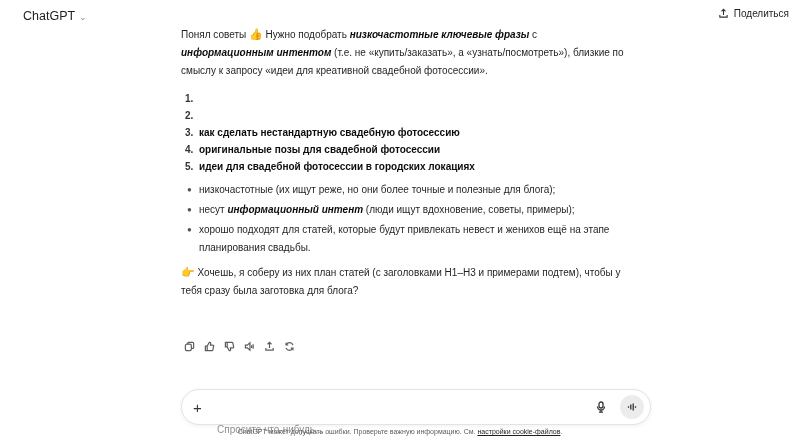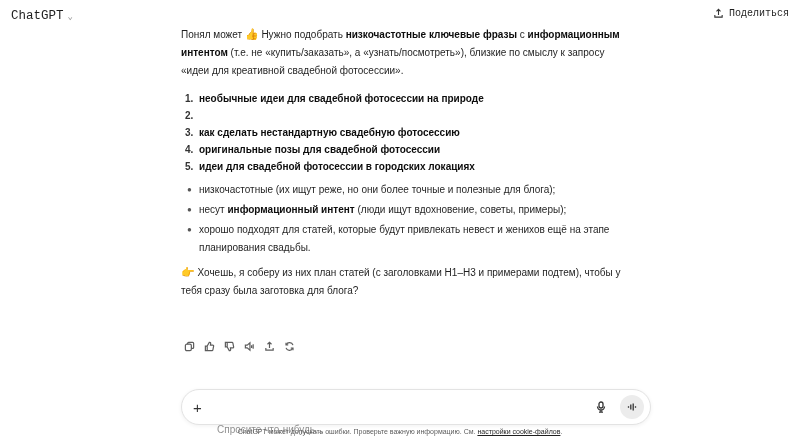--- a/index.html
+++ b/index.html
@@ -3,40 +3,40 @@
   <meta charset="utf-8">
   <style>
     * { box-sizing: border-box; margin: 0; padding: 0; }
     html, body {
       width: 800px; height: 442px; overflow: hidden;
       background: #ffffff;
       font-family: "Liberation Sans", "DejaVu Sans", sans-serif;
       color: #0d0d0d;
     }
     .topbar {
-      position: absolute; top: 0; left: 0; right: 0; height: 34px; font-family: Liberation Mono, monospace;
+      position: absolute; top: 0; left: 12px; right: 0; height: 34px;
     }
     .model-switch {
       position: absolute; left: 11px; top: 9px;
       display: flex; align-items: center; gap: 4px;
       font-size: 12.5px; color: #1f1f1f; cursor: pointer;
     }
     .model-switch .chev { font-size: 9px; color: #8a8a8a; margin-top: 1px; }
     .share-btn {
       position: absolute; right: 11px; top: 8px;
       display: flex; align-items: center; gap: 5px;
       font-size: 10px; color: #1f1f1f; cursor: pointer;
     }
     .share-btn svg { width: 11px; height: 11px; }
 
     .content {
       position: absolute; left: 181px; top: 25px; width: 450px;
       font-size: 10px; line-height: 18px; color: #1f1f1f;
     }
-    .content b { font-weight: bold; color: #0d0d0d; }
+    .content b { font-weight: bold; color: #0d0d0d; font-style: italic; }
     .para { margin-bottom: 10px; }
     .emoji { font-size: 11px; }
     ol.variants { list-style: none; margin: 4px 0 6px 0; }
     ol.variants li { display: flex; height: 17px; font-weight: bold; color: #0d0d0d; }
     ol.variants .num { width: 18px; padding-left: 4px; font-weight: bold; color: #333; }
     ul.keys { list-style: none; margin: 3px 0 6px 0; }
     ul.keys li { display: flex; }
     ul.keys .dot { width: 18px; padding-left: 6px; flex: none; color: #555; font-size: 8px; }
     ul.keys .txt { flex: 1; }
     ul.keys li { margin-bottom: 2px; }
@@ -89,27 +89,26 @@
   <div class="share-btn">
     <svg viewBox="0 0 12 12" fill="none" stroke="#333" stroke-width="1.2">
       <path d="M6 1.5v6M3.8 3.6L6 1.5l2.2 2.1M2 7.5v2.5h8V7.5"></path>
     </svg>
     <span>Поделиться</span>
   </div>
 </div>
 
 <div class="content">
   <p class="para">
-    <span>Понял может </span><span class="emoji">👍</span><span> Нужно подобрать </span><b>низкочастотные ключевые фразы</b><span> с </span><b>информационным интентом</b><span> (т.е. не «купить/заказать», а «узнать/посмотреть»), близкие по смыслу к запросу «идеи для креативной свадебной фотосессии».</span>
+    <span>Понял советы </span><span class="emoji">👍</span><span> Нужно подобрать </span><b>низкочастотные ключевые фразы</b><span> с </span><b>информационным интентом</b><span> (т.е. не «купить/заказать», а «узнать/посмотреть»), близкие по смыслу к запросу «идеи для креативной свадебной фотосессии».</span>
   </p>
 
   <ol class="variants">
     <li>
         <span class="num">1.</span>
-        <span>необычные идеи для свадебной фотосессии на природе</span>
       </li>
     <li>
         <span class="num">2.</span>
       </li>
     <li>
         <span class="num">3.</span>
         <span>как сделать нестандартную свадебную фотосессию</span>
       </li>
     <li>
         <span class="num">4.</span>

